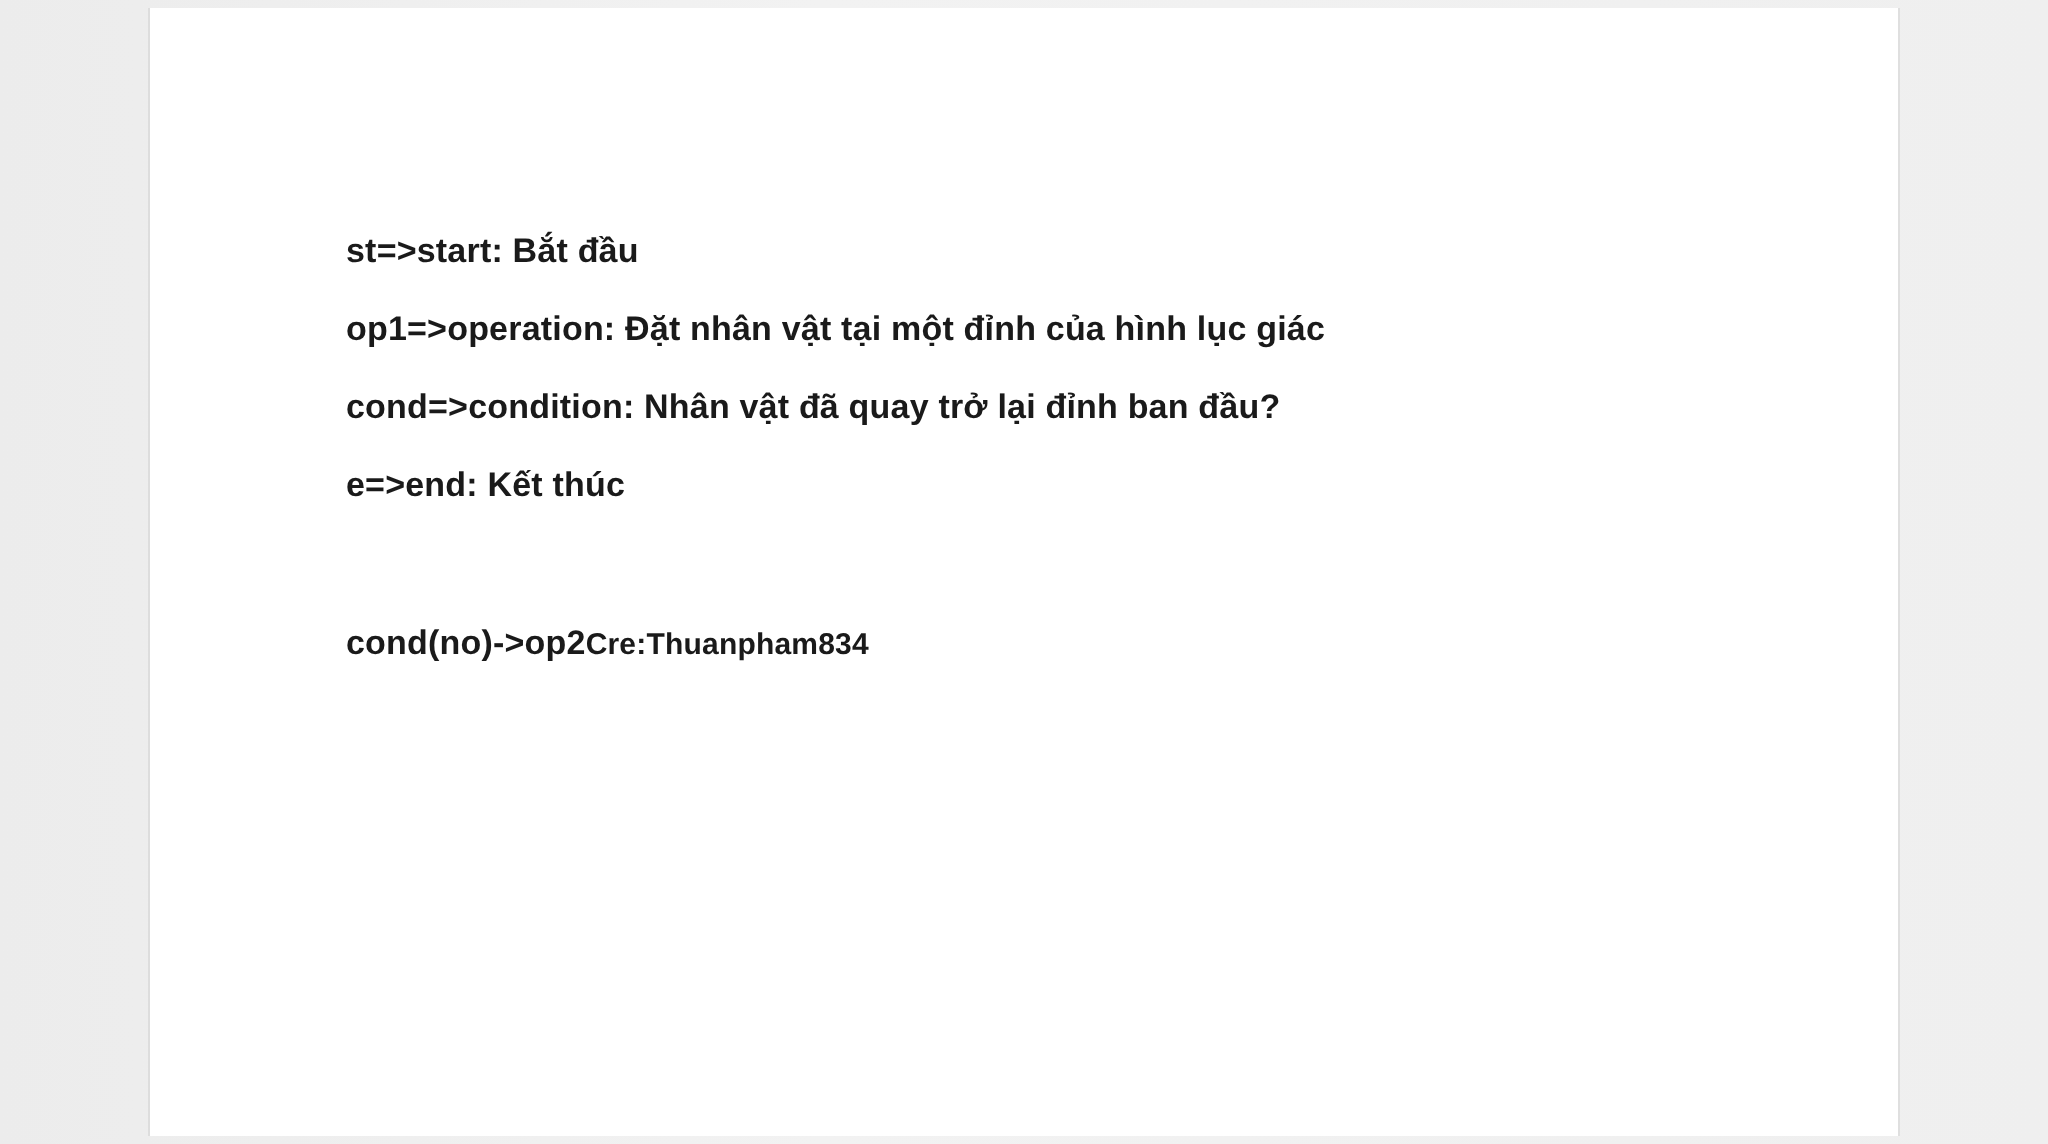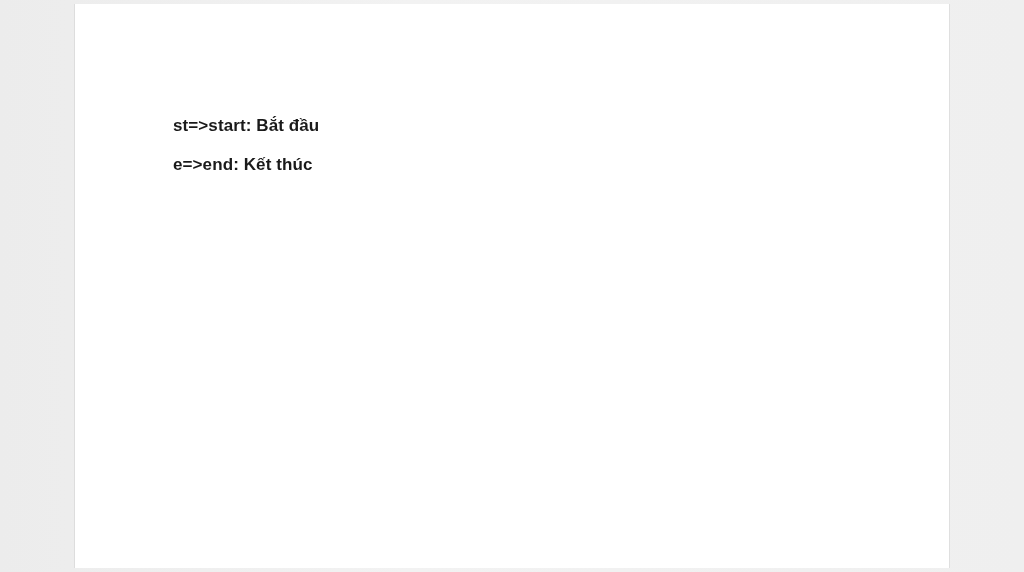--- a/index.html
+++ b/index.html
@@ -56,20 +56,23 @@
   }
 </style>
 </head>
 <body>
 
 <div class="page-wrap">
   <div class="sheet">
     <div class="content">
 
       <div class="line">st=&gt;start: Bắt đầu</div>
+      <div class="line">op1=&gt;operation: Đặt nhân vật tại một đỉnh của hình lục giác</div>
+      <div class="line">cond=&gt;condition: Nhân vật đã quay trở lại đỉnh ban đầu?</div>
       <div class="line">e=&gt;end: Kết thúc</div>
 
       <div class="block-gap"></div>
 
+      <div class="line"><span>cond(no)-&gt;op2</span><span class="credit">Cre:Thuanpham834</span></div>
 
     </div>
   </div>
 </div>
 
 </body></html>

